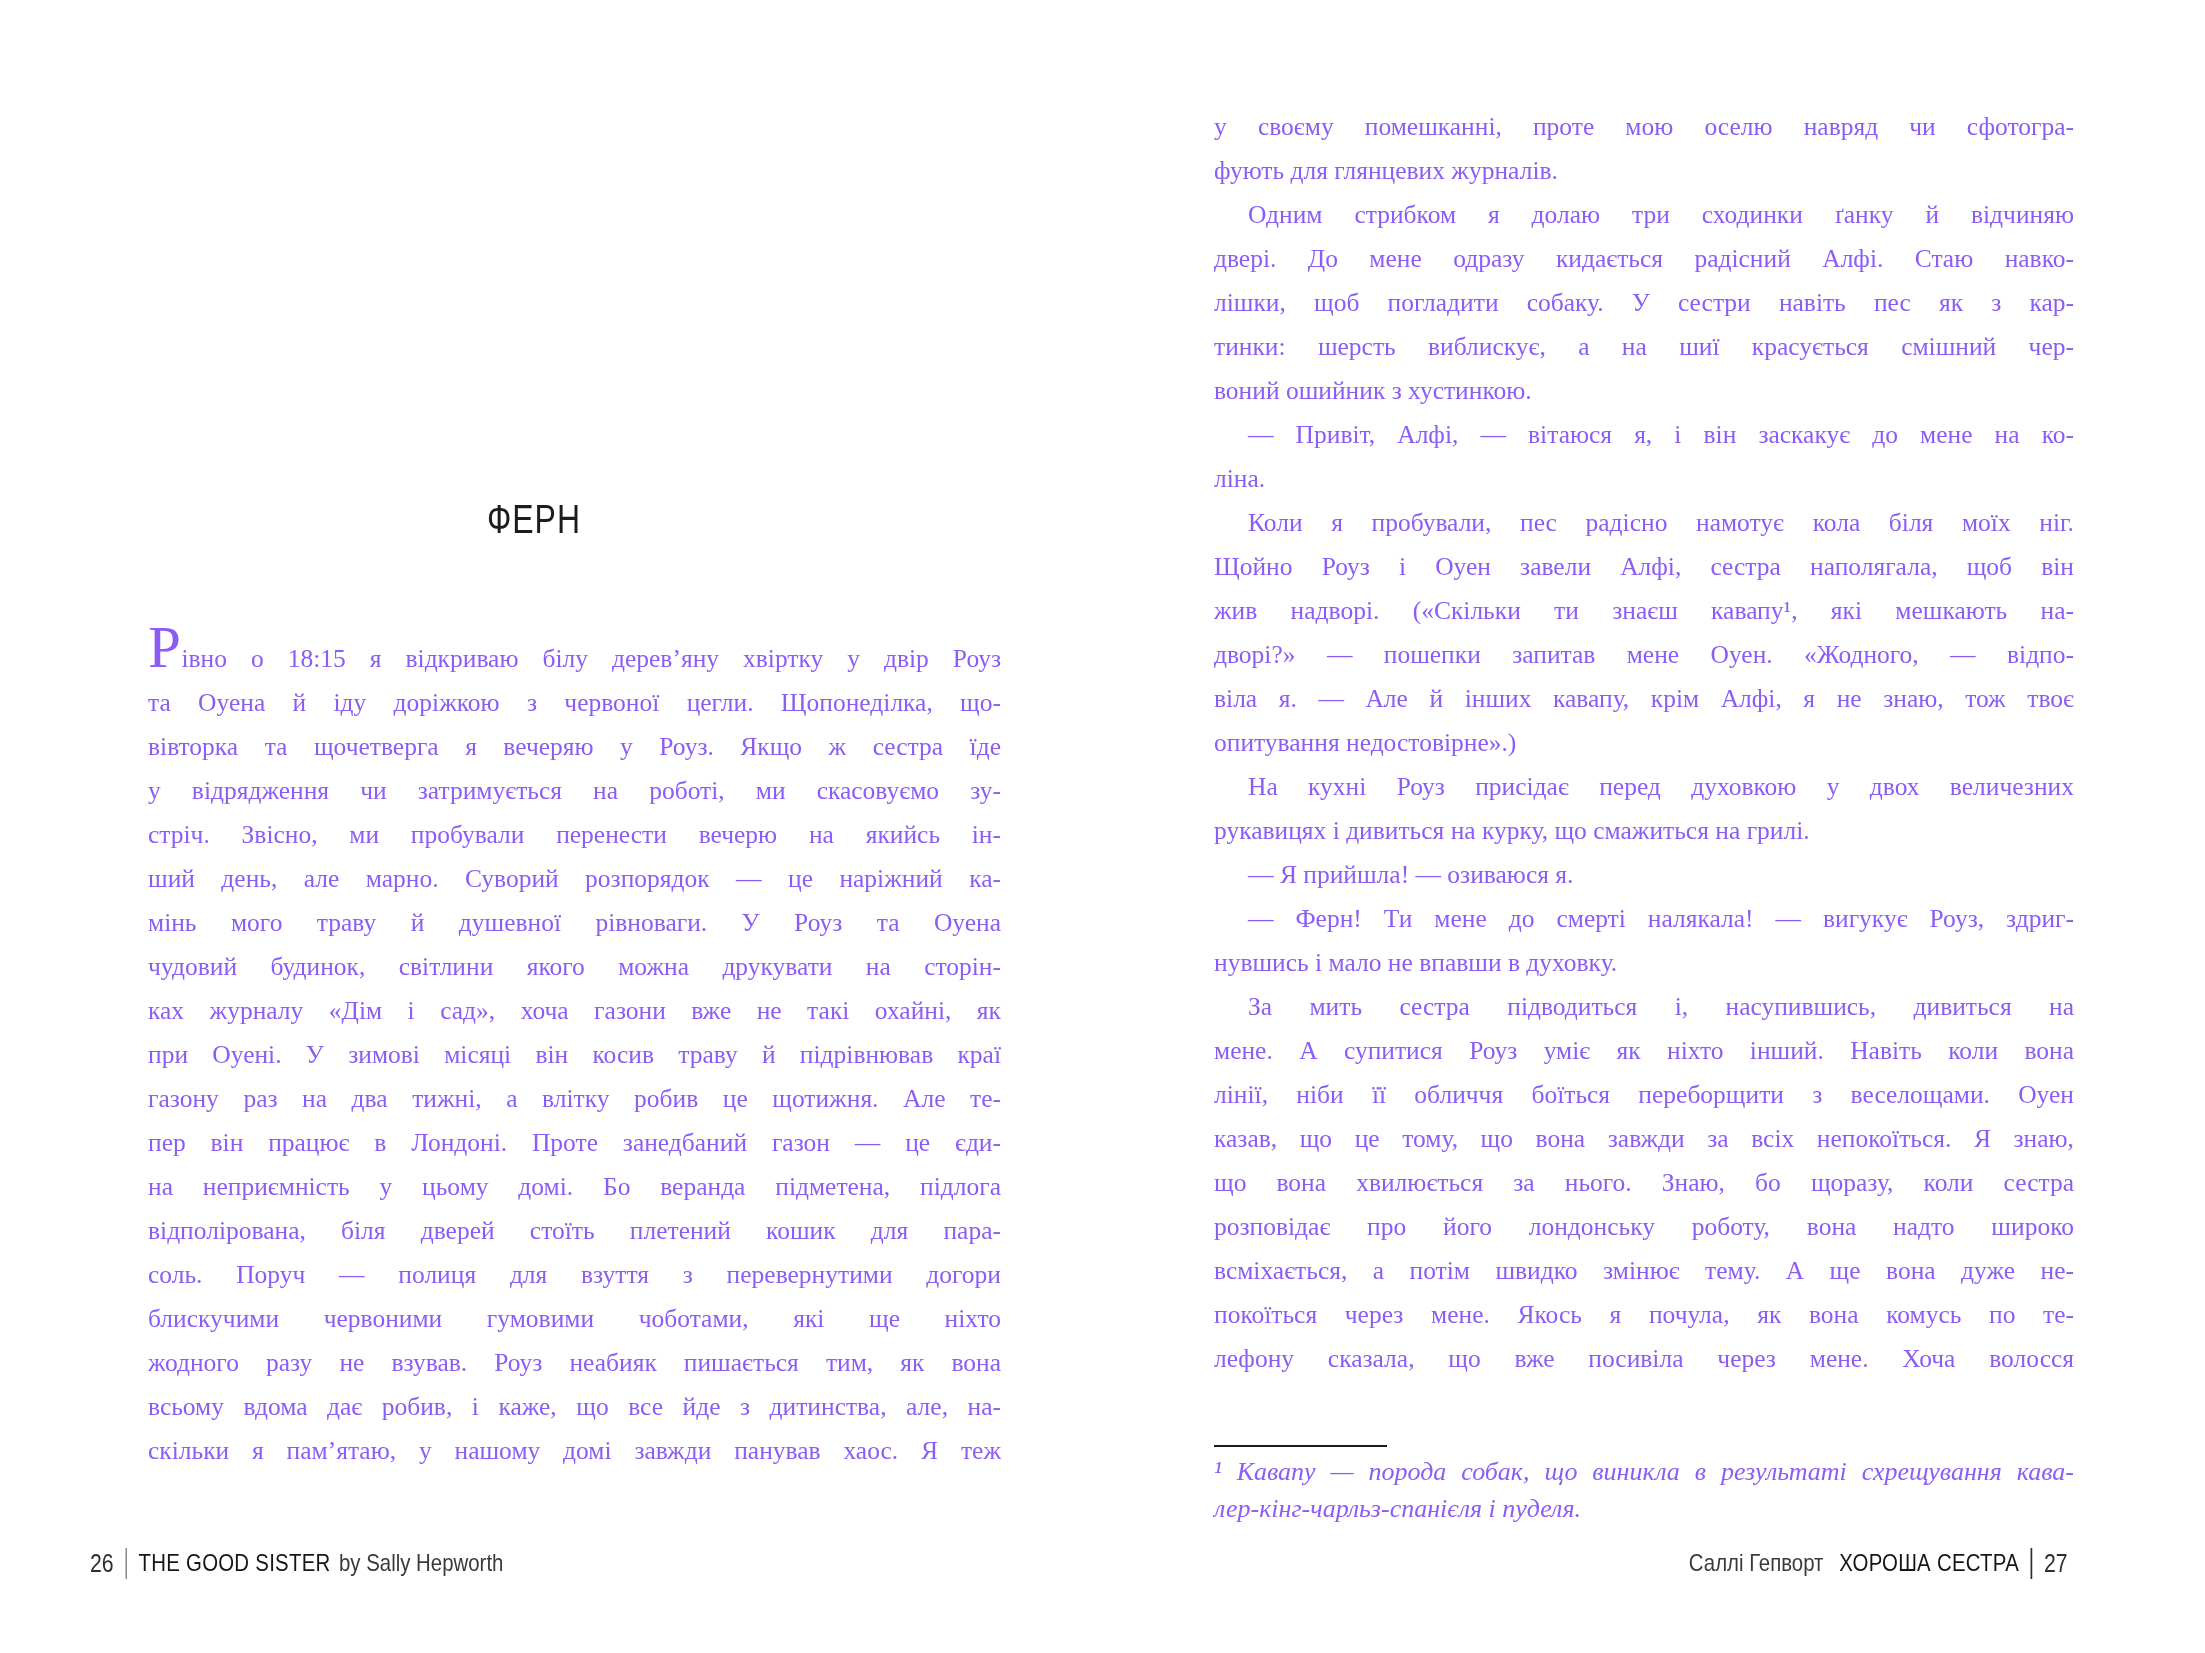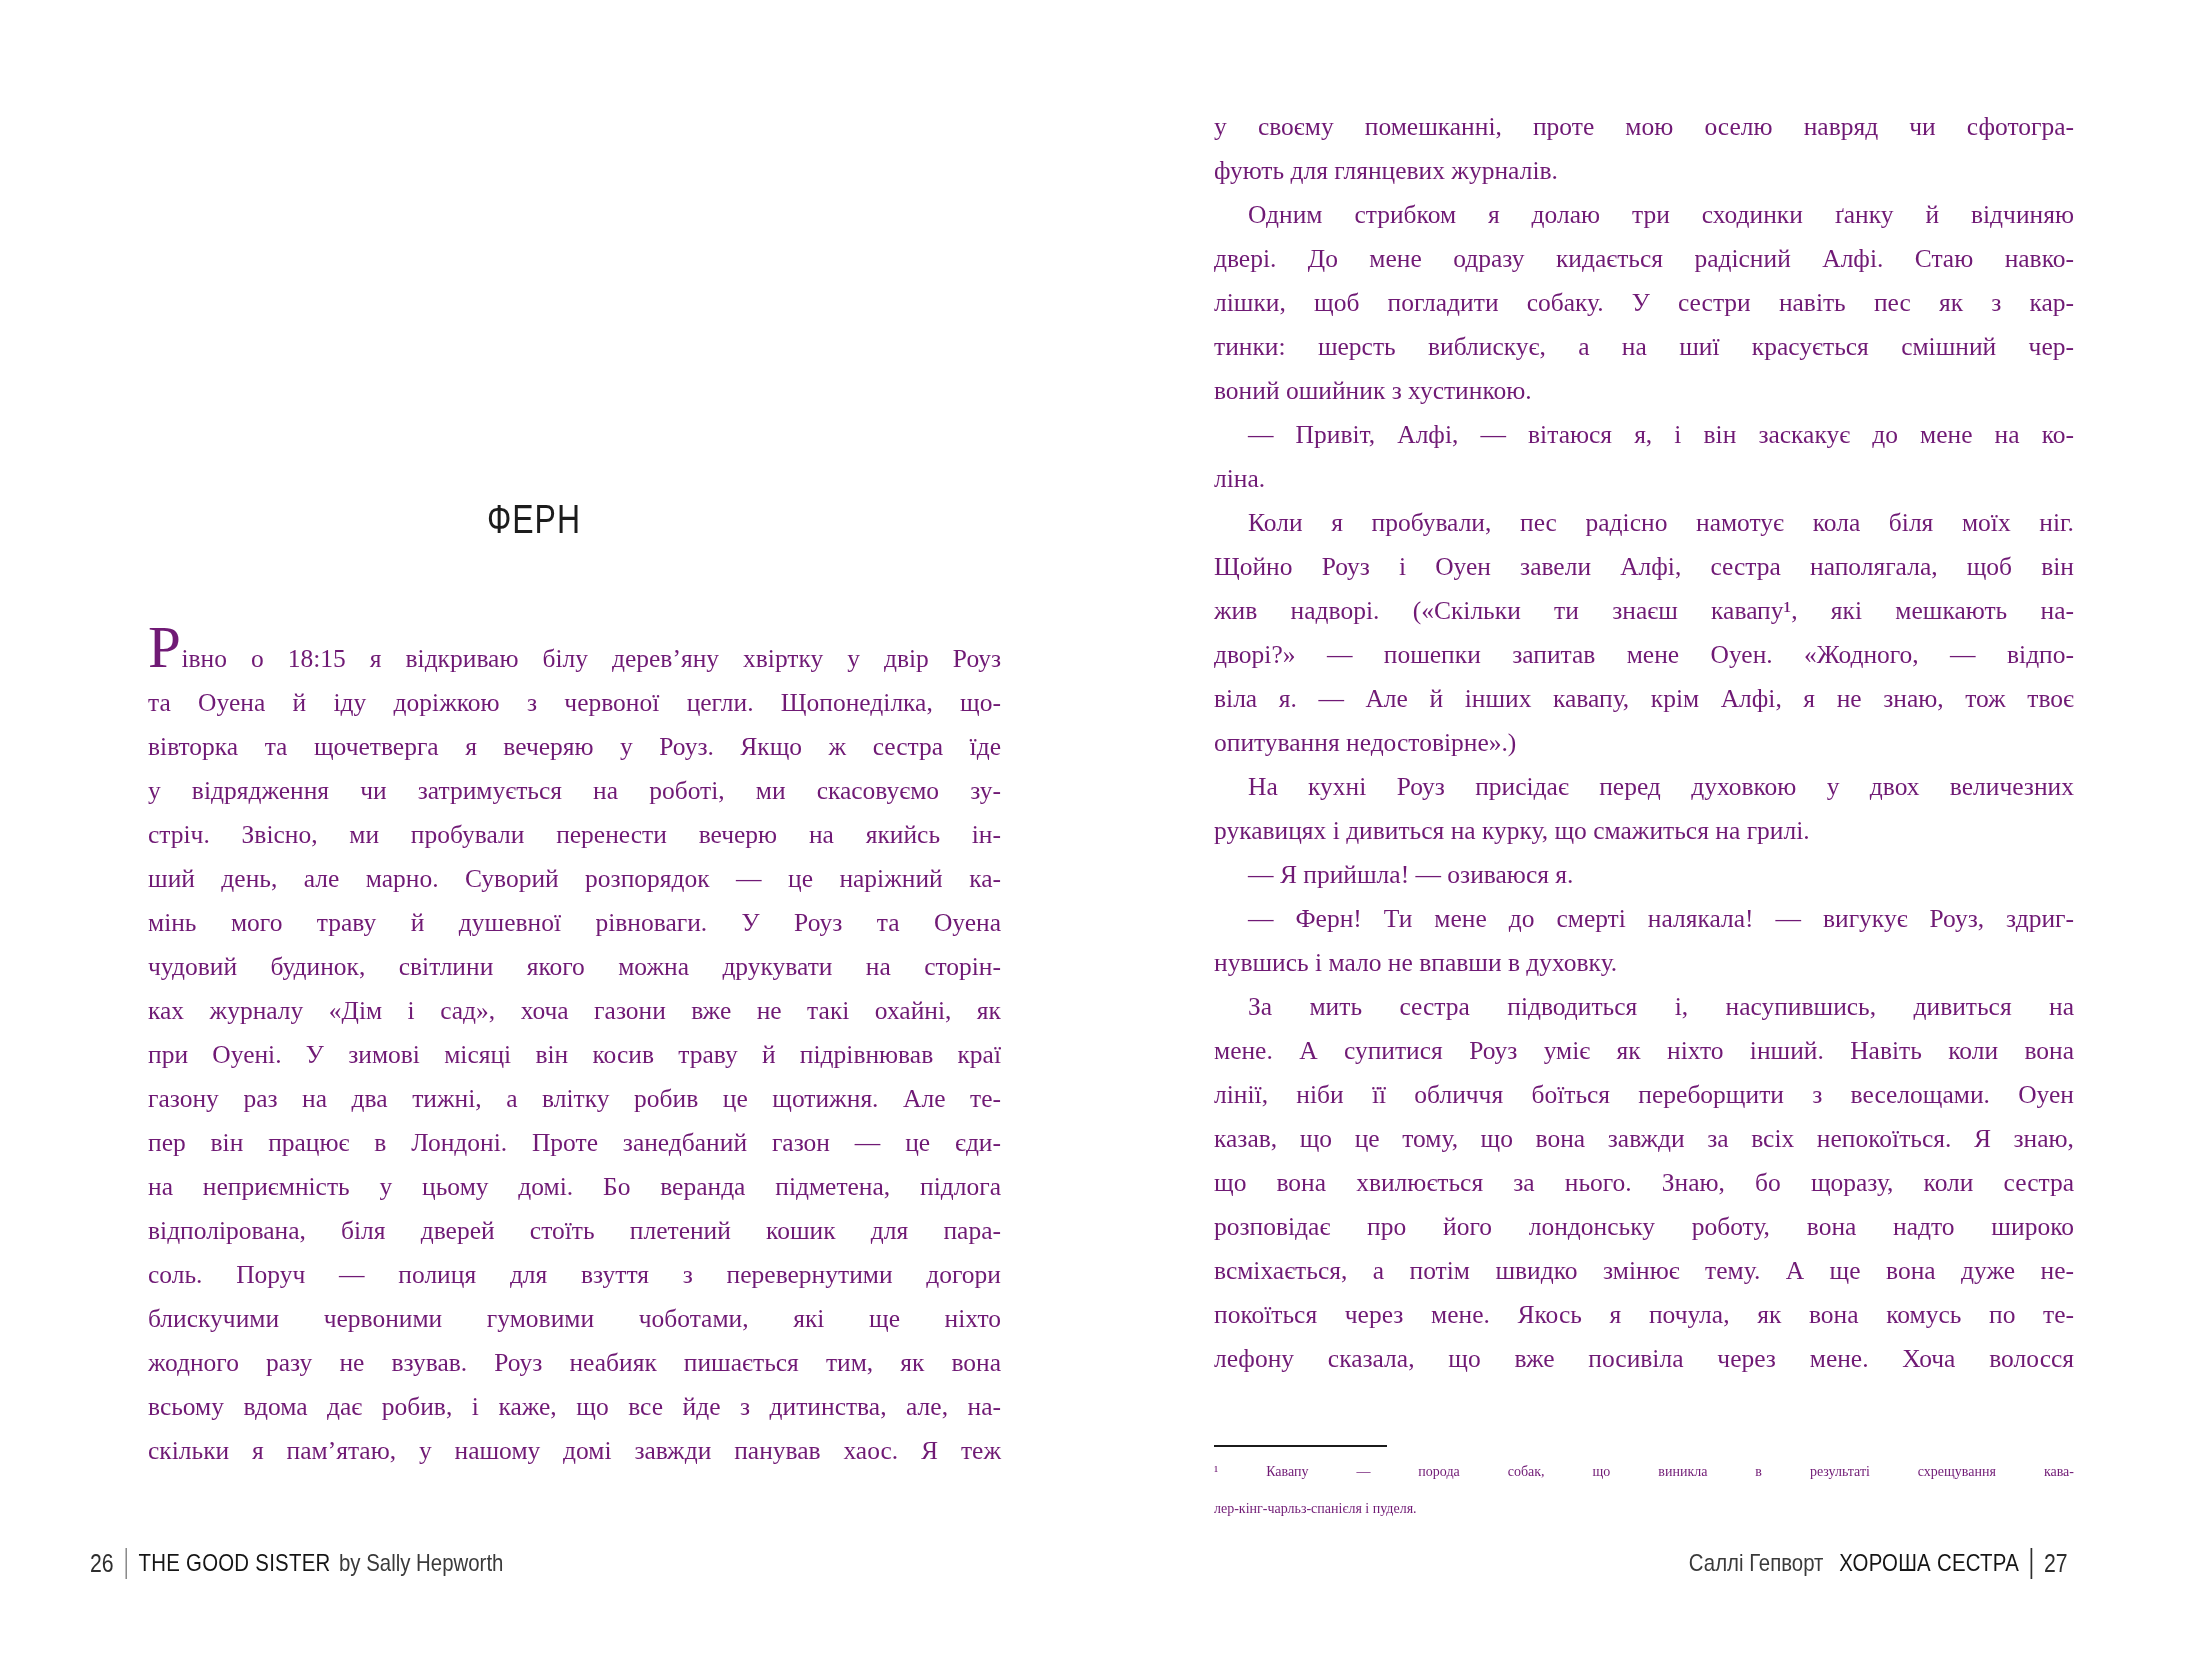--- a/index.html
+++ b/index.html
@@ -29,21 +29,21 @@
     white-space: nowrap;
   }
 
   
   .col { position: absolute; }
   .left-col  { left: 148px;  top: 637px; width: 853px; }
   .right-col { left: 1214px; top: 105px;  width: 860px; }
 
   .line {
     font-size: 25.5px;
-    color: #701a75;
+    color: #8b5cf6;
     text-align: justify;
     text-align-last: justify;
     overflow: visible;
     white-space: normal;
   }
   .left-col  .line { height: 44px; line-height: 44px; }
   .right-col .line { height: 44px;   line-height: 44px; }
   .line.nojust { text-align-last: left; }
   .line.indent { text-indent: 34px; }
 
@@ -56,21 +56,21 @@
   
   .fn-rule {
     position: absolute;
     left: 1214px;
     top: 1445px;
     width: 173px;
     height: 1.9px;
     background: #1b1b1b;
   }
   .fn { left: 1214px; top: 1453px; width: 860px; }
-  .fn .line { font-size: 14px; height: 37px; line-height: 37px; }
+  .fn .line { font-size: 26px; height: 37px; line-height: 37px; font-style: italic; }
 
   
   .footer {
     position: absolute;
     top: 1545px;
     height: 36px;
     display: flex;
     align-items: center;
     font-family: "Liberation Sans", sans-serif;
     white-space: nowrap;

